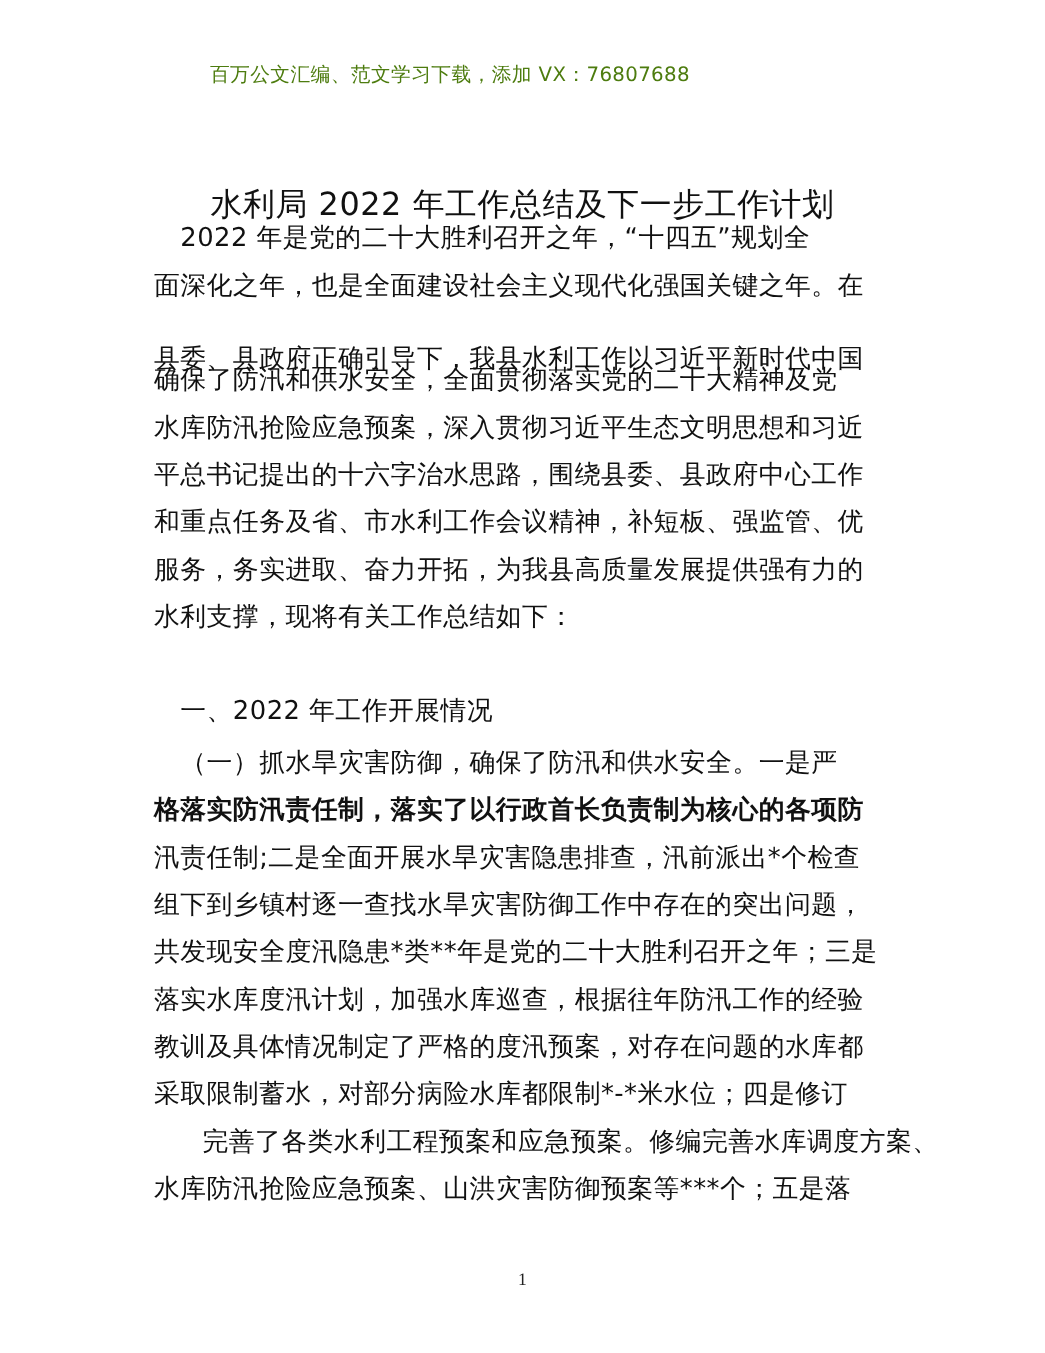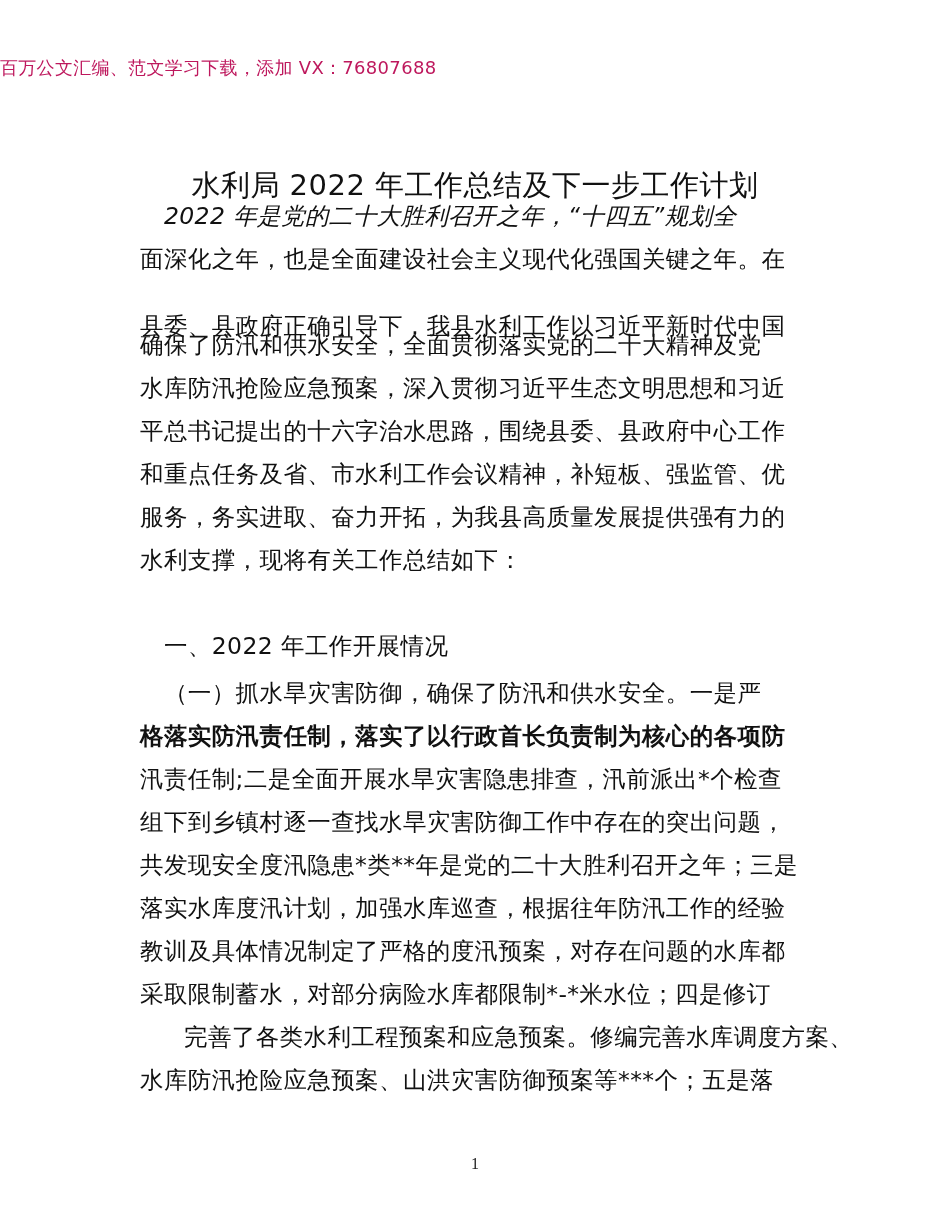--- a/index.html
+++ b/index.html
@@ -1,19 +1,19 @@
 <!DOCTYPE html>
 <html><head>
 <meta charset="utf-8">
 <style>
   html, body { margin: 0; padding: 0; background: #ffffff; }
   body { width: 950px; height: 1230px; position: relative; overflow: hidden; }
   .header {
-    position: absolute; top: 56px; left: 0; width: 818px; text-align: left;
-    color: #be185d; font-family: "DejaVu Sans", sans-serif; font-size: 18px; letter-spacing: 0.3px;
+    position: absolute; top: 56px; left: 0; width: 818px; text-align: center;
+    color: #4d7c0f; font-family: "DejaVu Sans", sans-serif; font-size: 18px; letter-spacing: 0.3px;
   }
   .title {
     position: absolute; top: 166px; left: 0; width: 950px; text-align: center;
     color: #111; font-family: "DejaVu Sans", sans-serif; font-size: 29px; letter-spacing: 0.5px;
   }
   .line {
     position: absolute; left: 140px; width: 680px;
     font-family: "DejaVu Sans", sans-serif; font-size: 23.5px; color: #111;
     white-space: nowrap; letter-spacing: 0.4px;
   }
@@ -22,21 +22,21 @@
     font-family: "Liberation Serif", serif; font-size: 16px; color: #222;
   }
 </style>
 </head>
 <body>
 
 <div class="header">百万公文汇编、范文学习下载，添加 VX：76807688</div>
 <div class="title">水利局 2022 年工作总结及下一步工作计划</div>
 
 <div>
-  <div class="line" style="top:200px;font-style:italic;">　2022 年是党的二十大胜利召开之年，“十四五”规划全</div>
+  <div class="line" style="top:200px;">　2022 年是党的二十大胜利召开之年，“十四五”规划全</div>
   <div class="line" style="top:243px;">面深化之年，也是全面建设社会主义现代化强国关键之年。在</div>
   <div class="line" style="top:286px;margin-top:24px;">县委、县政府正确引导下，我县水利工作以习近平新时代中国</div>
   <div class="line" style="top:329px;">确保了防汛和供水安全，全面贯彻落实党的二十大精神及党</div>
   <div class="line" style="top:372px;">水库防汛抢险应急预案，深入贯彻习近平生态文明思想和习近</div>
   <div class="line" style="top:415px;">平总书记提出的十六字治水思路，围绕县委、县政府中心工作</div>
   <div class="line" style="top:458px;">和重点任务及省、市水利工作会议精神，补短板、强监管、优</div>
   <div class="line" style="top:501px;">服务，务实进取、奋力开拓，为我县高质量发展提供强有力的</div>
   <div class="line" style="top:544px;">水利支撑，现将有关工作总结如下：</div>
   <div class="line" style="top:630px;">　一、2022 年工作开展情况</div>
   <div class="line" style="top:677px;">　（一）抓水旱灾害防御，确保了防汛和供水安全。一是严</div>

